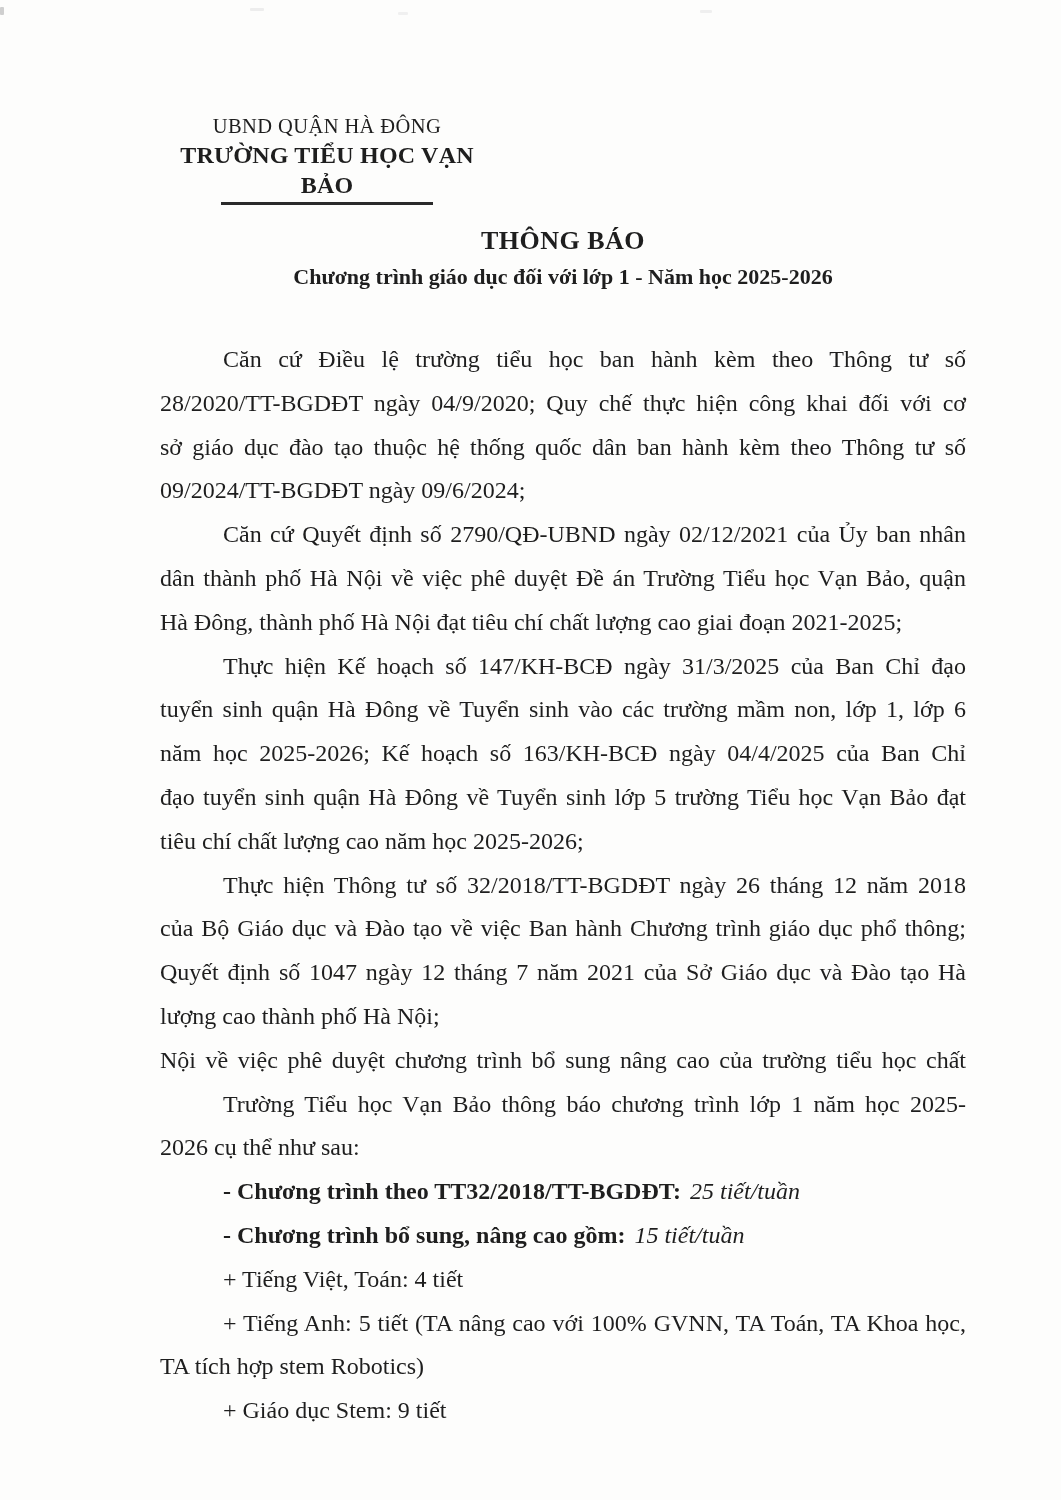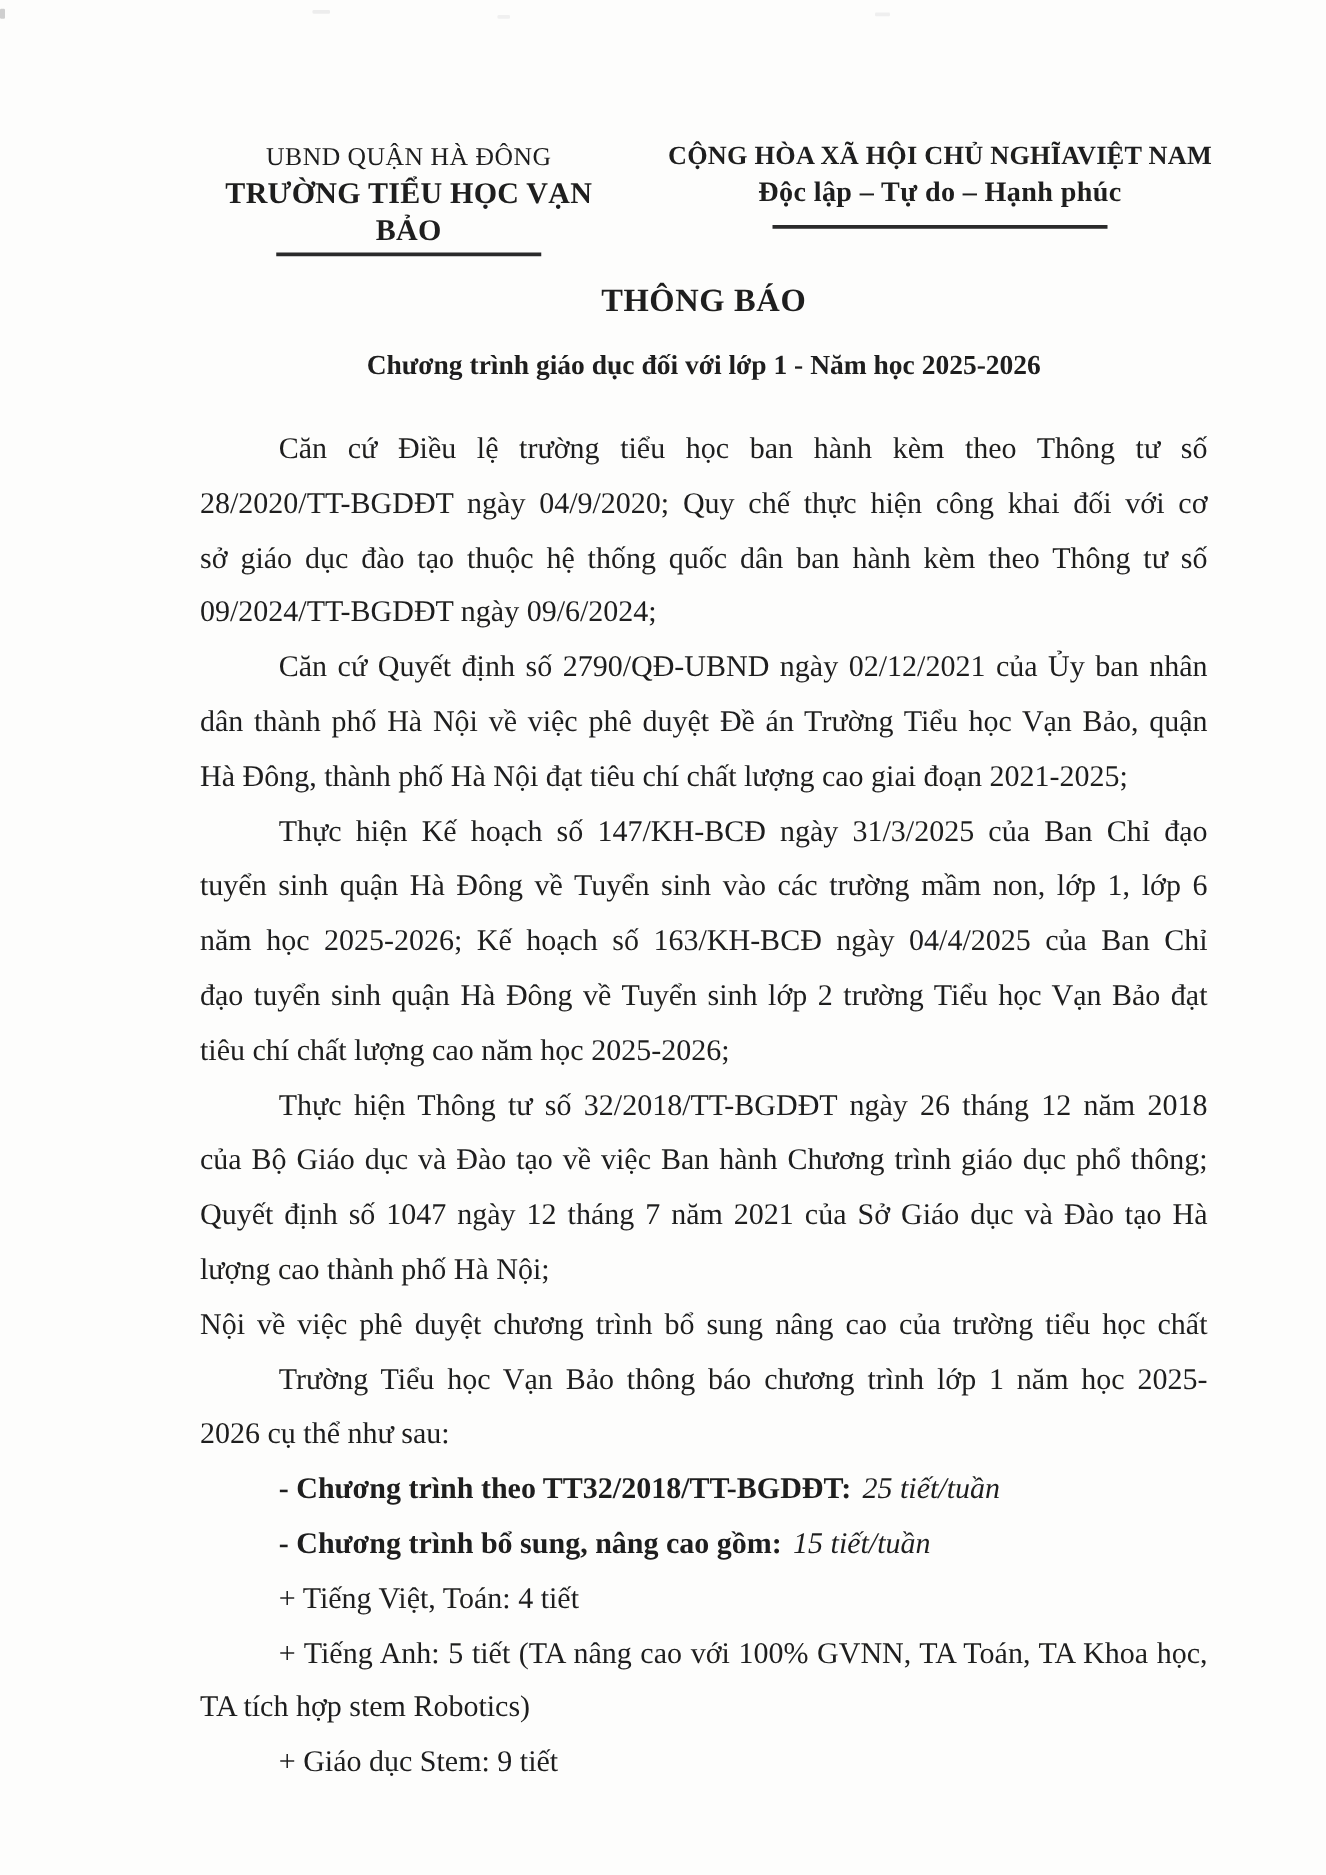--- a/index.html
+++ b/index.html
@@ -32,21 +32,21 @@
     position: absolute; left: 513px; top: 110px; width: 478px;
     text-align: center;
   }
   .hdr-right .l1 { font-size: 21px; line-height: 28px; font-weight: bold; letter-spacing: 0.2px; }
   .hdr-right .l2 { font-size: 22.5px; line-height: 31px; font-weight: bold; letter-spacing: 0.3px; }
   .hdr-right .rule { width: 268px; height: 2.5px; background: #2a2a2a; margin: 11px auto 0; }
 
   
   .title-block { position: absolute; left: 160px; top: 224px; width: 806px; text-align: center; }
   .doc-title { font-size: 26px; font-weight: bold; line-height: 34px; letter-spacing: 0.5px; }
-  .doc-subtitle { font-size: 22px; font-weight: bold; line-height: 30px; margin-top: 19px; }
+  .doc-subtitle { font-size: 22px; font-weight: bold; line-height: 30px; margin-top: 4px; }
 
   
   .body-col {
     position: absolute; left: 160px; top: 338px; width: 806px;
     font-size: 24px; line-height: 43.8px;
   }
   .ln { text-align: justify; white-space: nowrap; }
   .ln.jl { text-align-last: justify; }
   .ln.ind { padding-left: 63px; }
   .ln.last { text-align-last: left; }
@@ -62,25 +62,20 @@
   <div class="speck s2"></div>
   <div class="speck s3"></div>
   <div class="speck s4"></div>
 
   <div class="hdr-left">
     <div class="l1">UBND QUẬN HÀ ĐÔNG</div>
     <div class="l2">TRƯỜNG TIỂU HỌC VẠN BẢO</div>
     <div class="rule"></div>
   </div>
 
-  <div class="hdr-right">
-    <div class="l1">CỘNG HÒA XÃ HỘI CHỦ NGHĨAVIỆT NAM</div>
-    <div class="l2">Độc lập – Tự do – Hạnh phúc</div>
-    <div class="rule"></div>
-  </div>
 
   <div class="title-block">
     <div class="doc-title">THÔNG BÁO</div>
     <div class="doc-subtitle">Chương trình giáo dục đối với lớp 1 - Năm học 2025-2026</div>
   </div>
 
   <div class="body-col">
 
     <div class="para">
       <div class="ln ind jl">Căn cứ Điều lệ trường tiểu học ban hành kèm theo Thông tư số</div>
@@ -92,21 +87,21 @@
     <div class="para">
       <div class="ln ind jl">Căn cứ Quyết định số 2790/QĐ-UBND ngày 02/12/2021 của Ủy ban nhân</div>
       <div class="ln jl">dân thành phố Hà Nội về việc phê duyệt Đề án Trường Tiểu học Vạn Bảo, quận</div>
       <div class="ln last">Hà Đông, thành phố Hà Nội đạt tiêu chí chất lượng cao giai đoạn 2021-2025;</div>
     </div>
 
     <div class="para">
       <div class="ln ind jl">Thực hiện Kế hoạch số 147/KH-BCĐ ngày 31/3/2025 của Ban Chỉ đạo</div>
       <div class="ln jl">tuyển sinh quận Hà Đông về Tuyển sinh vào các trường mầm non, lớp 1, lớp 6</div>
       <div class="ln jl">năm học 2025-2026; Kế hoạch số 163/KH-BCĐ ngày 04/4/2025 của Ban Chỉ</div>
-      <div class="ln jl">đạo tuyển sinh quận Hà Đông về Tuyển sinh lớp 2 trường Tiểu học Vạn Bảo đạt</div>
+      <div class="ln jl">đạo tuyển sinh quận Hà Đông về Tuyển sinh lớp 5 trường Tiểu học Vạn Bảo đạt</div>
       <div class="ln last">tiêu chí chất lượng cao năm học 2025-2026;</div>
     </div>
 
     <div class="para">
       <div class="ln ind jl">Thực hiện Thông tư số 32/2018/TT-BGDĐT ngày 26 tháng 12 năm 2018</div>
       <div class="ln jl">của Bộ Giáo dục và Đào tạo về việc Ban hành Chương trình giáo dục phổ thông;</div>
       <div class="ln jl">Quyết định số 1047 ngày 12 tháng 7 năm 2021 của Sở Giáo dục và Đào tạo Hà</div>
       <div class="ln last">lượng cao thành phố Hà Nội;</div>
       <div class="ln jl">Nội về việc phê duyệt chương trình bổ sung nâng cao của trường tiểu học chất</div>
     </div>

